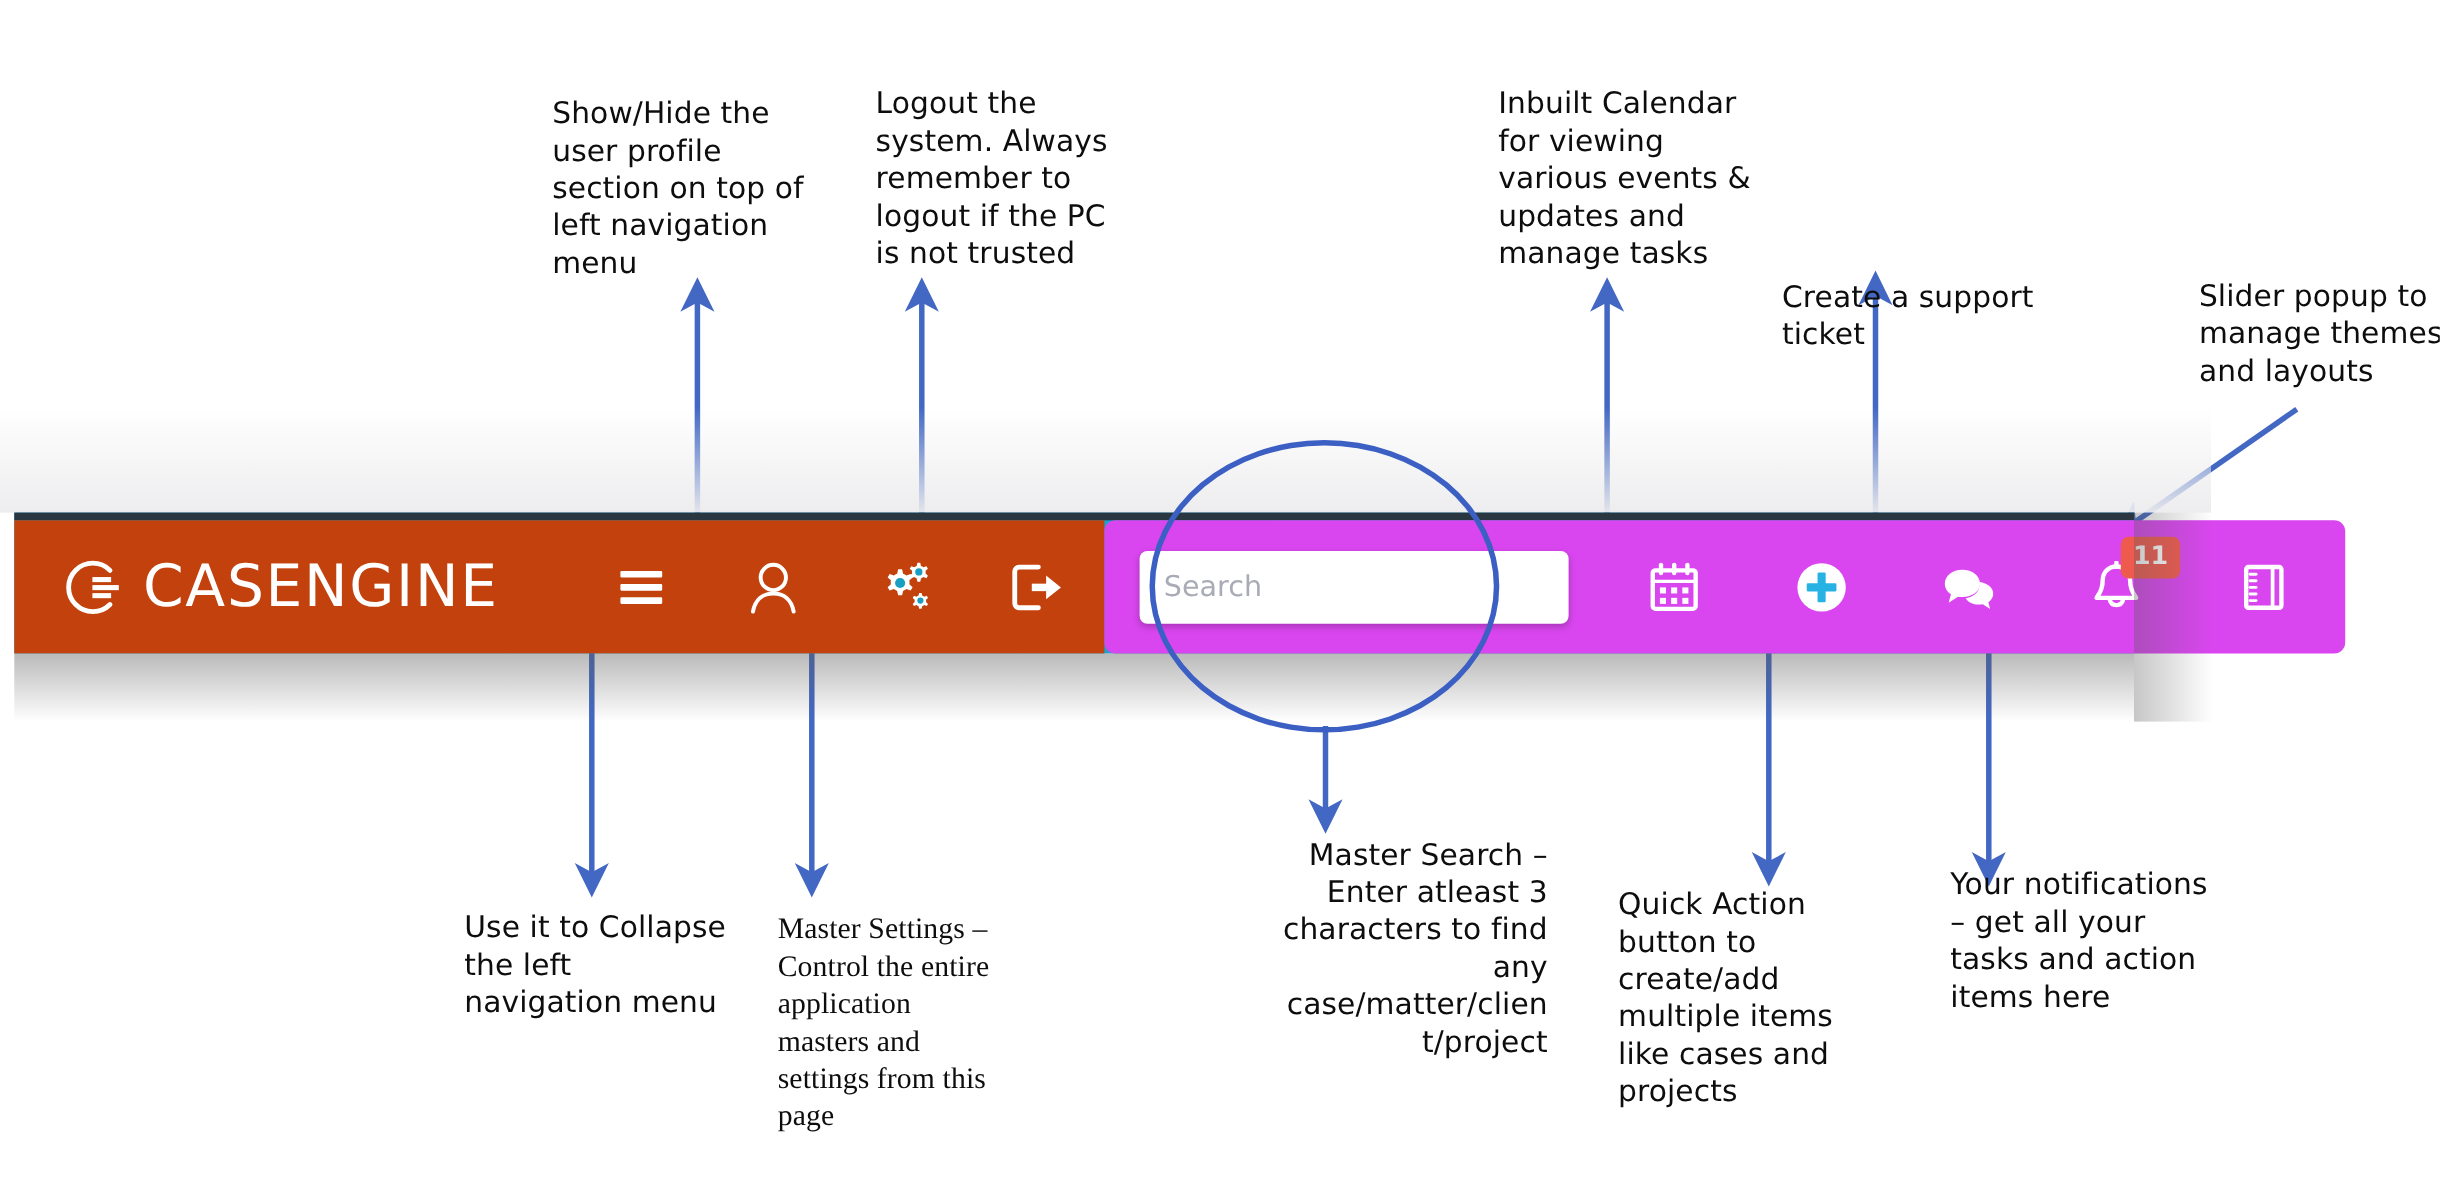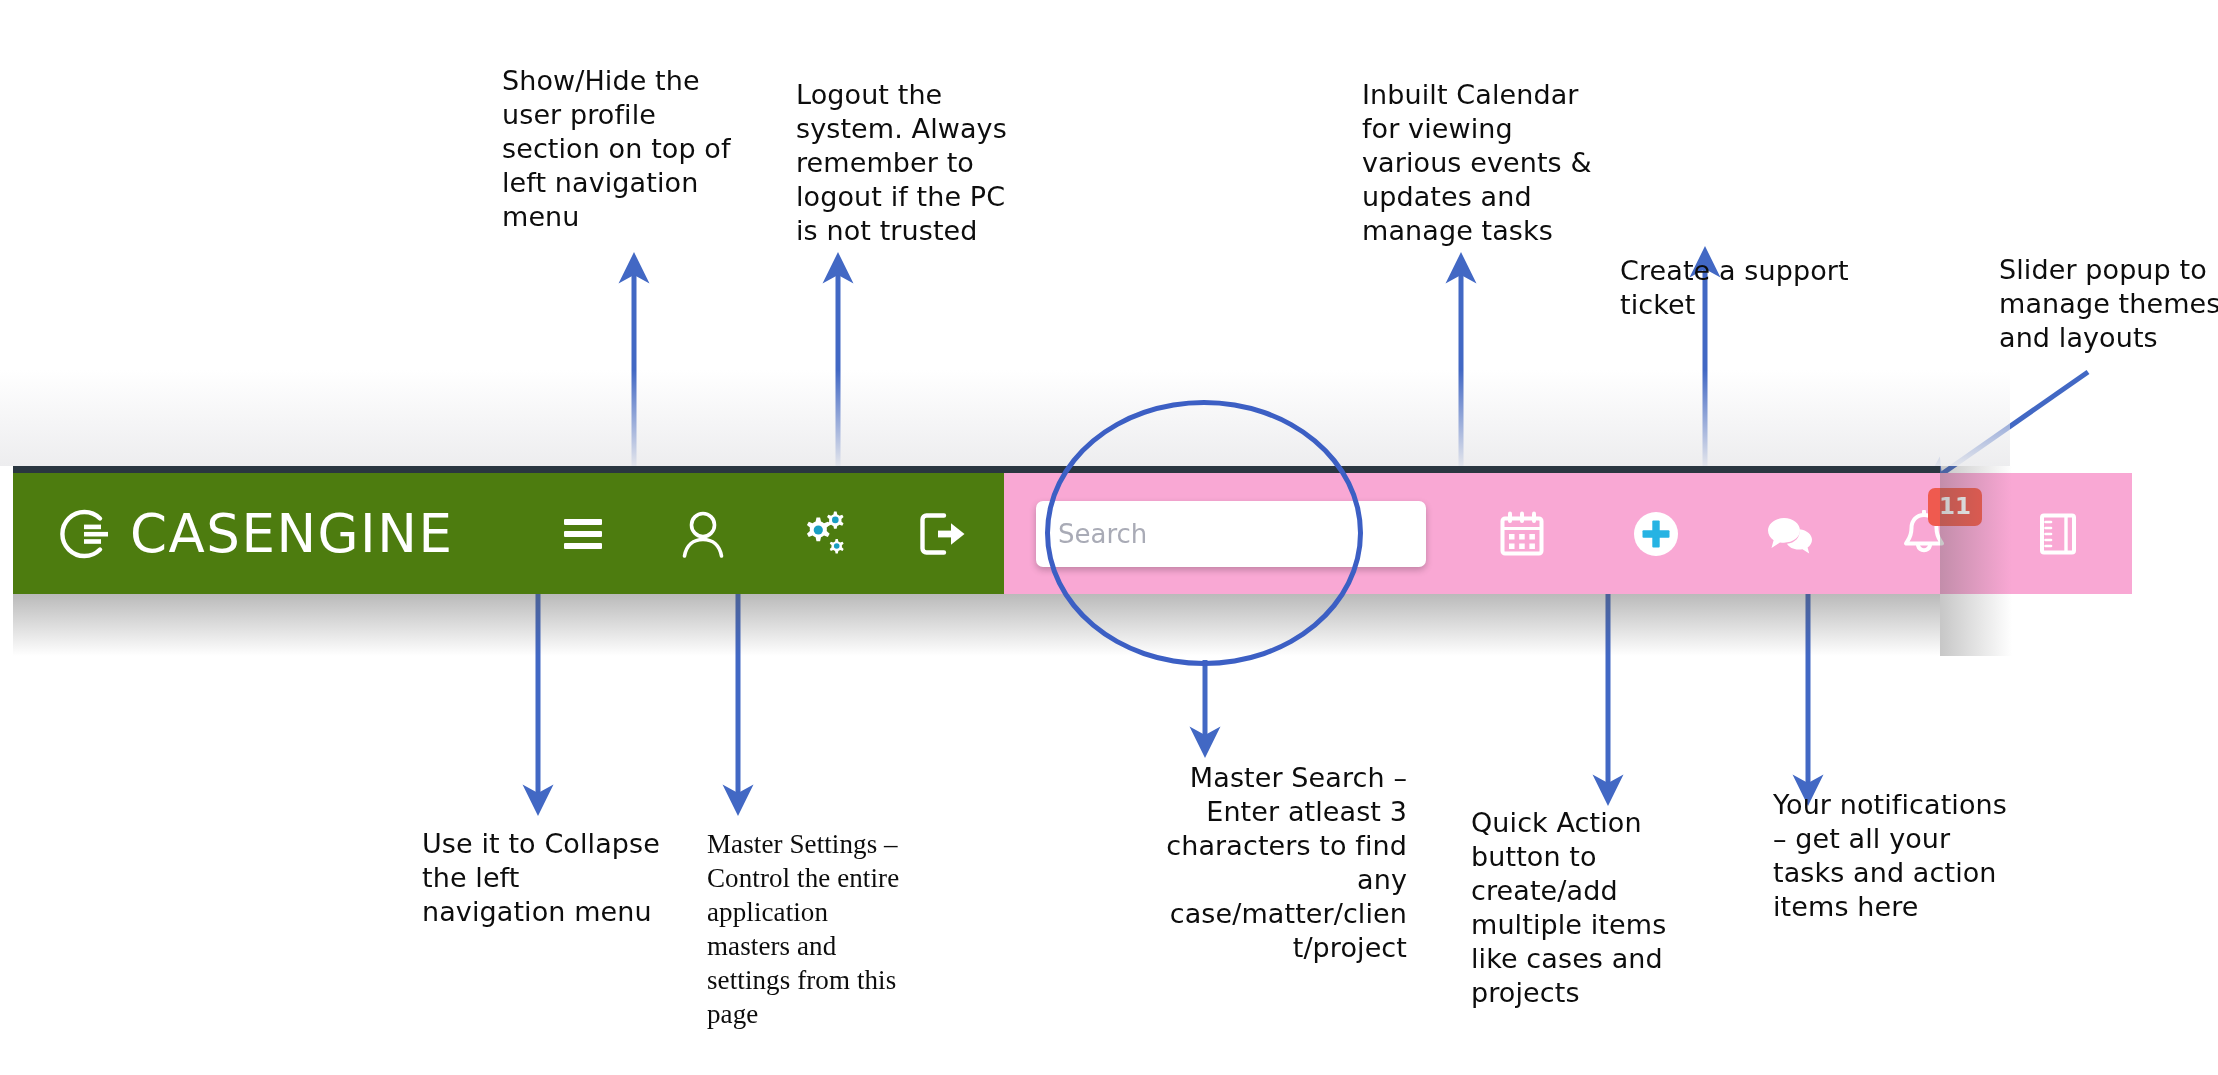--- a/index.html
+++ b/index.html
@@ -39,33 +39,34 @@
     top: 466px;
     width: 1927px;
     height: 128px;
     border-top: 7px solid #2a3640;
     box-sizing: border-box;
     display: flex;
     align-items: center;
     background: #18a4cd;
   }
   .hdr-left {
-    background: #4d7c0f;
+    background: #c2410c;
     height: 100%;
     width: 991px;
     display: flex;
     align-items: center;
     flex: none;
   }
   .hdr-right {
-    background: #f9a8d4;
+    background: #d946ef;
     height: 100%;
     flex: 1;
     display: flex;
     align-items: center;
+    border-radius: 10px;
   }
 
   .brand {
     display: flex;
     align-items: center;
     margin-left: 45px;
     gap: 16px;
   }
   .brand-name {
     color: #ffffff;
@@ -195,21 +196,21 @@
 
   <line x1="738" y1="530" x2="738" y2="800" stroke="#4268c4" stroke-width="5" marker-end="url(#ahead)"></line>
 
   <line x1="1205" y1="660" x2="1205" y2="742" stroke="#4268c4" stroke-width="5" marker-end="url(#ahead)"></line>
 
   <line x1="1608" y1="540" x2="1608" y2="790" stroke="#4268c4" stroke-width="5" marker-end="url(#ahead)"></line>
 
   <line x1="1808" y1="545" x2="1808" y2="790" stroke="#4268c4" stroke-width="5" marker-end="url(#ahead)"></line>
 </svg>
 
-<div class="note" style="left:502px; top:64px; width:250px;">Show/Hide the
+<div class="note" style="left:502px; top:87px; width:250px;">Show/Hide the
 user profile
 section on top of
 left navigation
 menu</div>
 
 <div class="note" style="left:796px; top:78px; width:230px;">Logout the
 system. Always
 remember to
 logout if the PC
 is not trusted</div>

